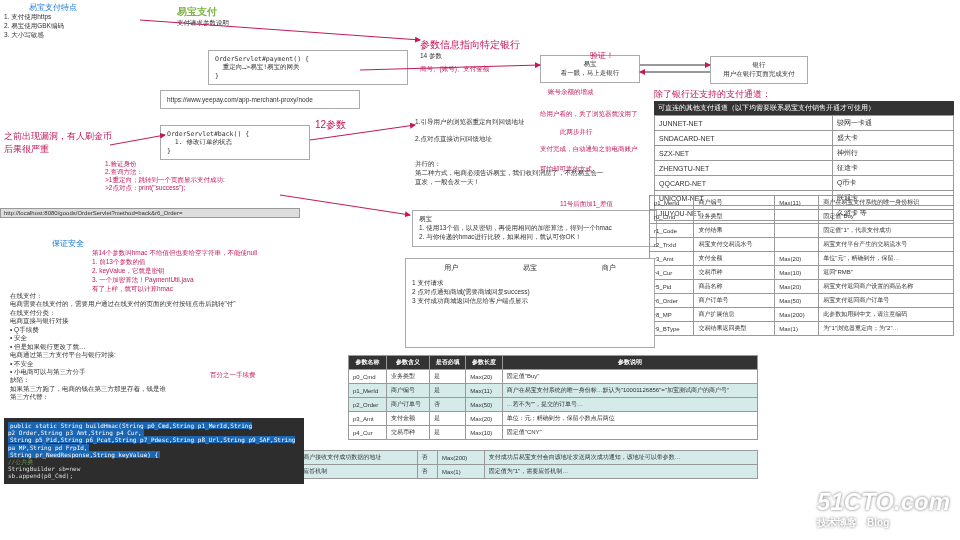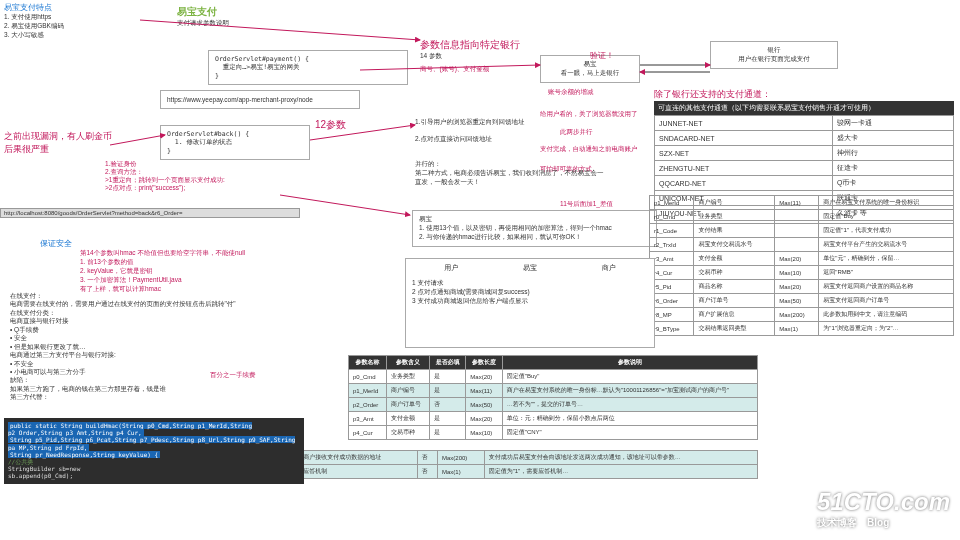--- a/index.html
+++ b/index.html
@@ -15,21 +15,21 @@
   .watermark .big { font-size: 24px; font-style: italic; }
   .watermark .sub { font-size: 10px; }
   .codeblock { background:#2d2d2d; color:#ddd; padding:4px; font-family: monospace; font-size:6px; line-height:1.2; }
   .hl { background:#1a66b3; color:#fff; padding:0 2px; }
   .small { font-size:6.5px; }
 </style>
 </head>
 <body>
 
 <div class="abs" style="left:4px; top:2px; width:140px;">
-  <div style="color:#1976d2;">易宝支付特点</div>
+  <div style="color:#1976d2;margin-left:25px;">易宝支付特点</div>
   <div class="small">1. 支付使用https</div>
   <div class="small">2. 易宝使用GBK编码</div>
   <div class="small">3. 大小写敏感</div>
 </div>
 
 <div class="abs red" style="left:4px; top:130px; width:110px; font-size:9px;">之前出现漏洞，有人刷金币后果很严重</div>
 
 <div class="abs box" style="left:160px; top:50px; width:200px;margin-left:48px;">
   <pre class="small" style="white-space:pre-wrap;">OrderServlet#payment() {
   重定向…&gt;易宝!易宝的网关
@@ -49,21 +49,21 @@
   <div>1.验证身份</div>
   <div>2.查询方法：</div>
   <div>&gt;1重定向；跳转到一个页面显示支付成功:</div>
   <div>&gt;2点对点：print("success");</div>
 </div>
 
 <div class="abs" style="left:0; top:208px; width:300px; background:#ddd; border:1px solid #999; padding:1px 3px; font-size:6px;">
   <span>http://localhost:8080/goods/OrderServlet?method=back&amp;r6_Order=</span>
 </div>
 
-<div class="abs" style="left:40px; top:238px; width:260px;">
+<div class="abs" style="left:52px; top:238px; width:260px;">
   <span class="blue">保证安全</span>
   <div class="red small" style="margin-left:40px;">
     <div>第14个参数叫hmac  不给值但也要给空字符串，不能使null</div>
     <div>1. 前13个参数的值</div>
     <div>2. keyValue，它就是密钥</div>
     <div>3. 一个加密算法！PaymentUtil.java</div>
     <div>有了上样，就可以计算hmac</div>
   </div>
 </div>
 
@@ -93,21 +93,21 @@
   <span>14  参数</span>
 </div>
 <div class="abs red small" style="left:420px; top:65px; width:70px;">商号、(账号)、支付金额</div>
 <div class="abs red" style="left:420px; top:38px; font-size:10px;">参数信息指向特定银行</div>
 
 <div class="abs box small" style="left:540px; top:55px; width:100px; text-align:center;">
   <pre style="white-space:pre-wrap;">易宝
 看一眼，马上走银行</pre>
 </div>
 <div class="abs red" style="left:590px; top:50px;">验证！</div>
-<div class="abs box small" style="left:710px; top:41px; width:128px; text-align:center;">
+<div class="abs box small" style="left:710px; top:56px; width:98px; text-align:center;">
   <pre style="white-space:pre-wrap;">银行
 用户在银行页面完成支付</pre>
 </div>
 <div class="abs red small" style="left:548px; top:88px;">账号余额的增减</div>
 
 <div class="abs small" style="left:415px; top:118px; width:150px;">1.引导用户的浏览器重定向到回馈地址</div>
 <div class="abs small" style="left:415px; top:135px; width:150px;">2.点对点直接访问回馈地址</div>
 <div class="abs red small" style="left:540px; top:110px; width:110px;">给用户看的，关了浏览器就没用了</div>
 <div class="abs red small" style="left:560px; top:128px;">此两步并行</div>
 <div class="abs red small" style="left:540px; top:145px; width:110px;">支付完成，自动通知之前电商账户</div>

